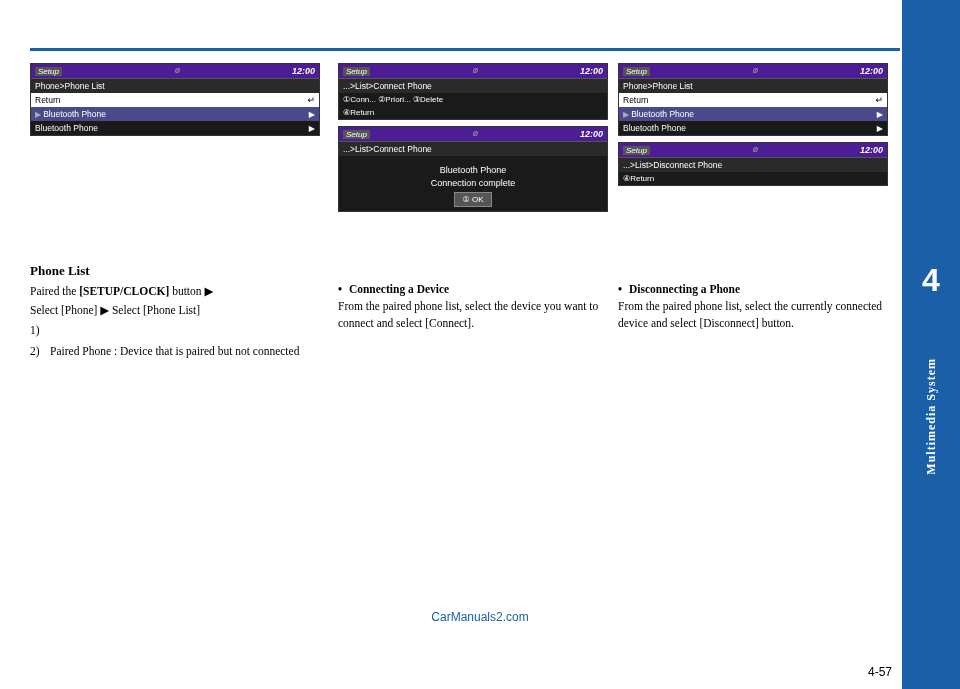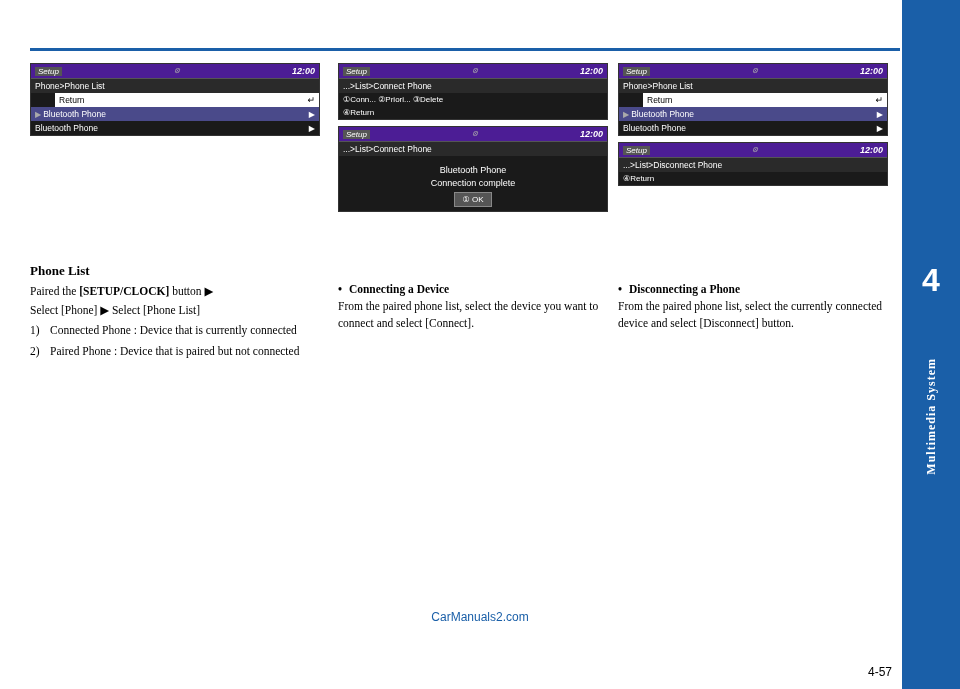--- a/index.html
+++ b/index.html
@@ -89,21 +89,20 @@
       justify-content: space-between;
       align-items: center;
     }
     .screen-row.selected {
       background: #fff;
       color: #000;
       display: flex;
       justify-content: space-between;
       align-items: center;
       padding: 2px 4px;
-      margin-left: 24px;
     }
     .screen-row.with-arrow {
       display: flex;
       justify-content: space-between;
       align-items: center;
     }
     .arrow-right { font-size: 8px; }
     .screen-connecting {
       text-align: center;
       padding: 8px 4px 4px;
@@ -274,21 +273,20 @@
   <div style="position:absolute; top:168px; left:0; width:295px;">
     <div class="section-title">Phone List</div>
     <div class="body-text">
       <span>Paired the</span>
       <span class="bold-inline">[SETUP/CLOCK]</span>
       <span>button ▶</span>
     </div>
     <div class="body-text">Select [Phone] ▶ Select [Phone List]</div>
     <div style="display:flex; gap:4px; margin-top:2px;">
       <span class="list-item" style="padding-left:0; min-width:16px;">1)</span>
-      <span class="list-item" style="padding-left:0;">Connected Phone : Device that is currently connected</span>
     </div>
     <div style="display:flex; gap:4px; margin-top:2px;">
       <span class="list-item" style="padding-left:0; min-width:16px;">2)</span>
       <span class="list-item" style="padding-left:0;">Paired Phone : Device that is paired but not connected</span>
     </div>
   </div>
 
   <div style="position:absolute; top:228px; left:308px; width:272px;">
     <div class="bullet-header">
       <span>•</span>

